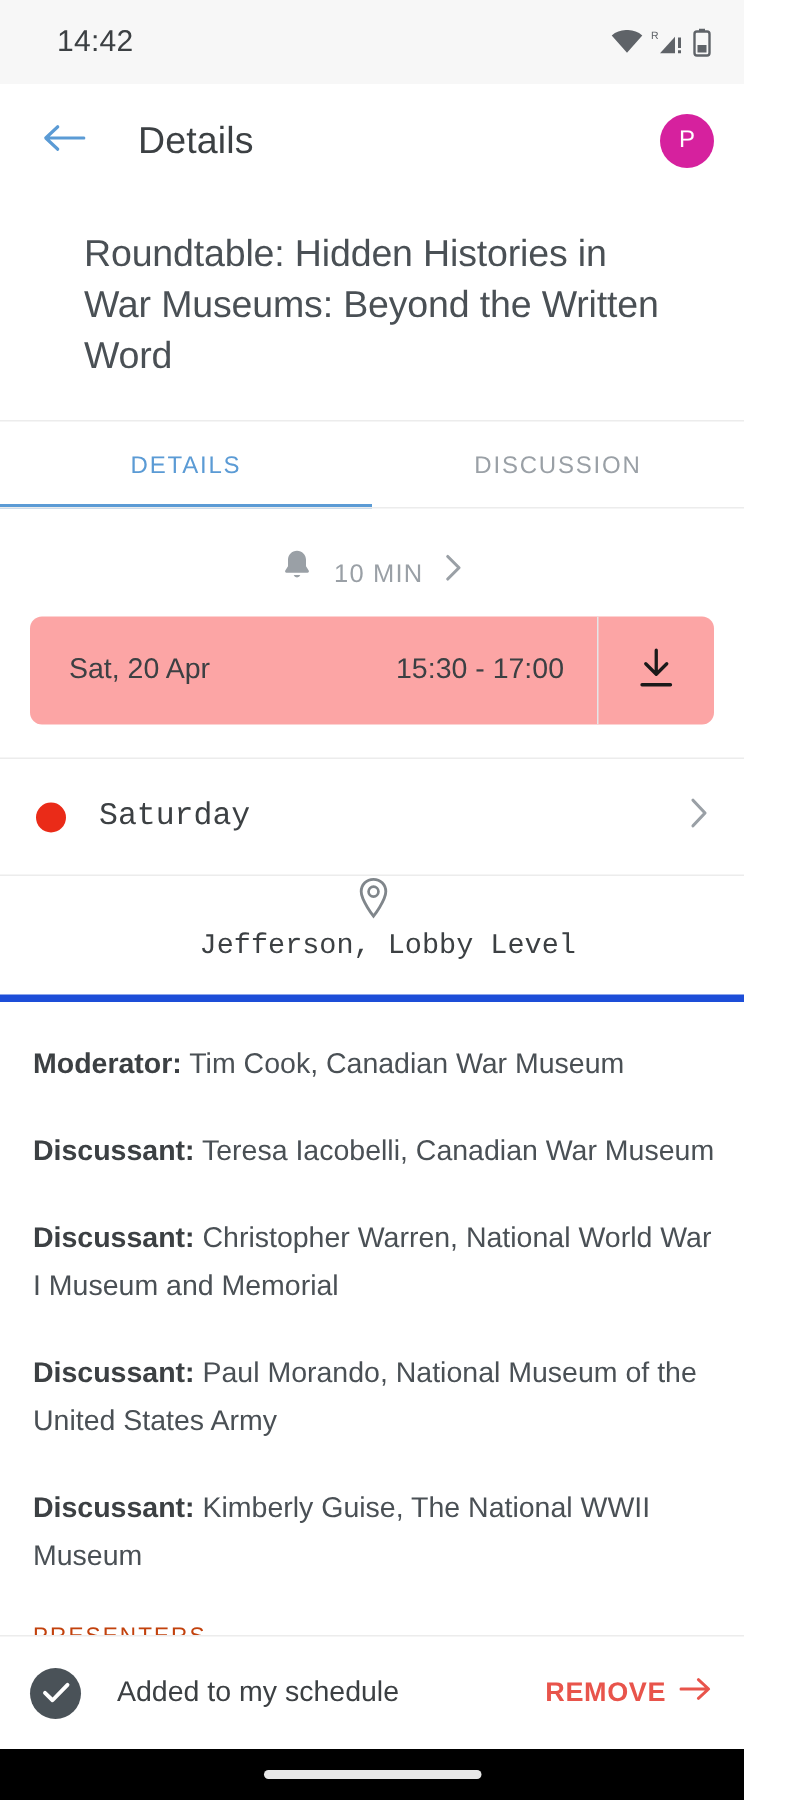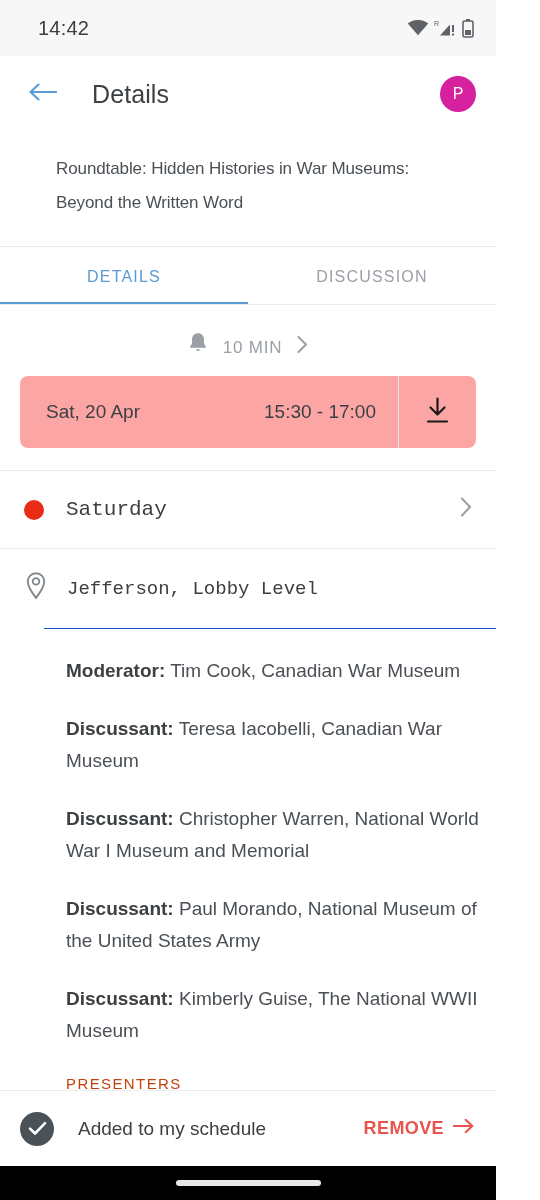--- a/index.html
+++ b/index.html
@@ -80,21 +80,21 @@
     display: flex;
     align-items: center;
     justify-content: center;
     cursor: pointer;
     flex: 0 0 auto;
   }
 
   
   .session-title {
     padding: 20px 56px 26px 56px;
-    font-size: 17px;
+    font-size: 25px;
     line-height: 34px;
     color: #4a5055;
     font-weight: 400;
     letter-spacing: -0.1px;
   }
 
   
   .tabs {
     display: flex;
     border-top: 1px solid #ececec;
@@ -197,33 +197,32 @@
     background: #ea2b18;
     flex: 0 0 auto;
   }
   .row-day-label {
     font-size: 21px;
     color: #3c4043;
     margin-left: 22px;
     flex: 1 1 auto;
     font-weight: 500;
   }
-  .row-loc { min-height: 80px; }
+  .row-loc { min-height: 80px; flex-direction: column; }
   .row-loc-label {
     font-size: 19px;
     color: #3c4043;
     margin-left: 19px;
     font-weight: 500;
   }
 
   
   .desc {
-    border-top: 1px solid #1d4ed8;
+    border-top: 5px solid #1d4ed8;
     padding: 26px 12px 10px 22px;
-    margin-left: 44px;
   }
   .desc p {
     font-size: 19px;
     line-height: 32px;
     color: #4a5055;
     margin-bottom: 26px;
   }
   .desc p b { font-weight: 700; color: #3c4043; }
   .section-label {
     font-size: 15px;

